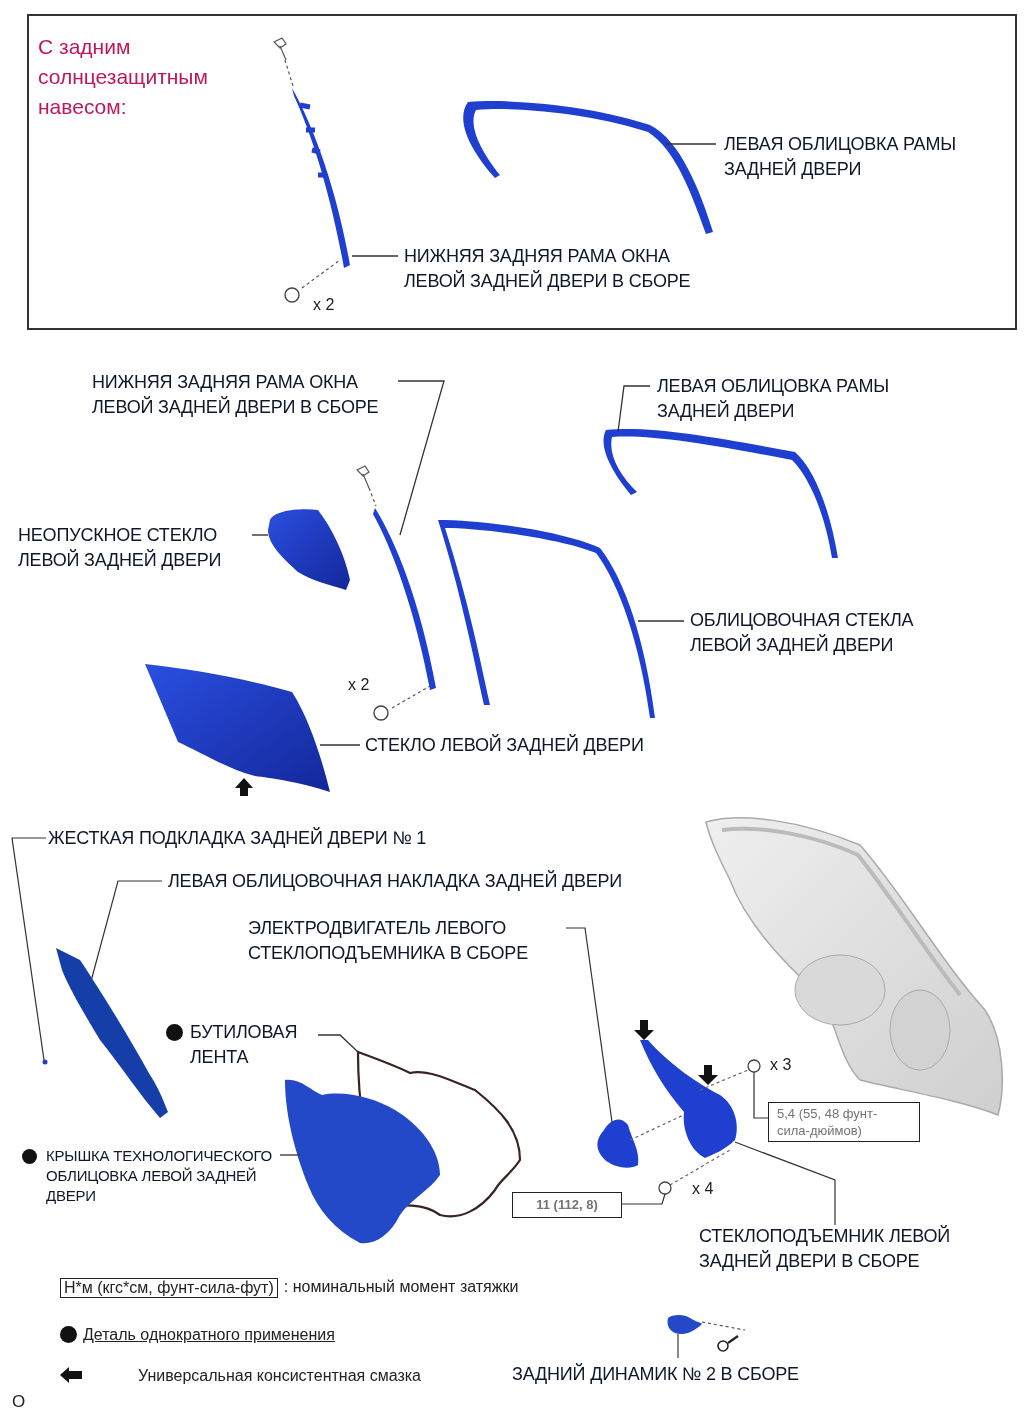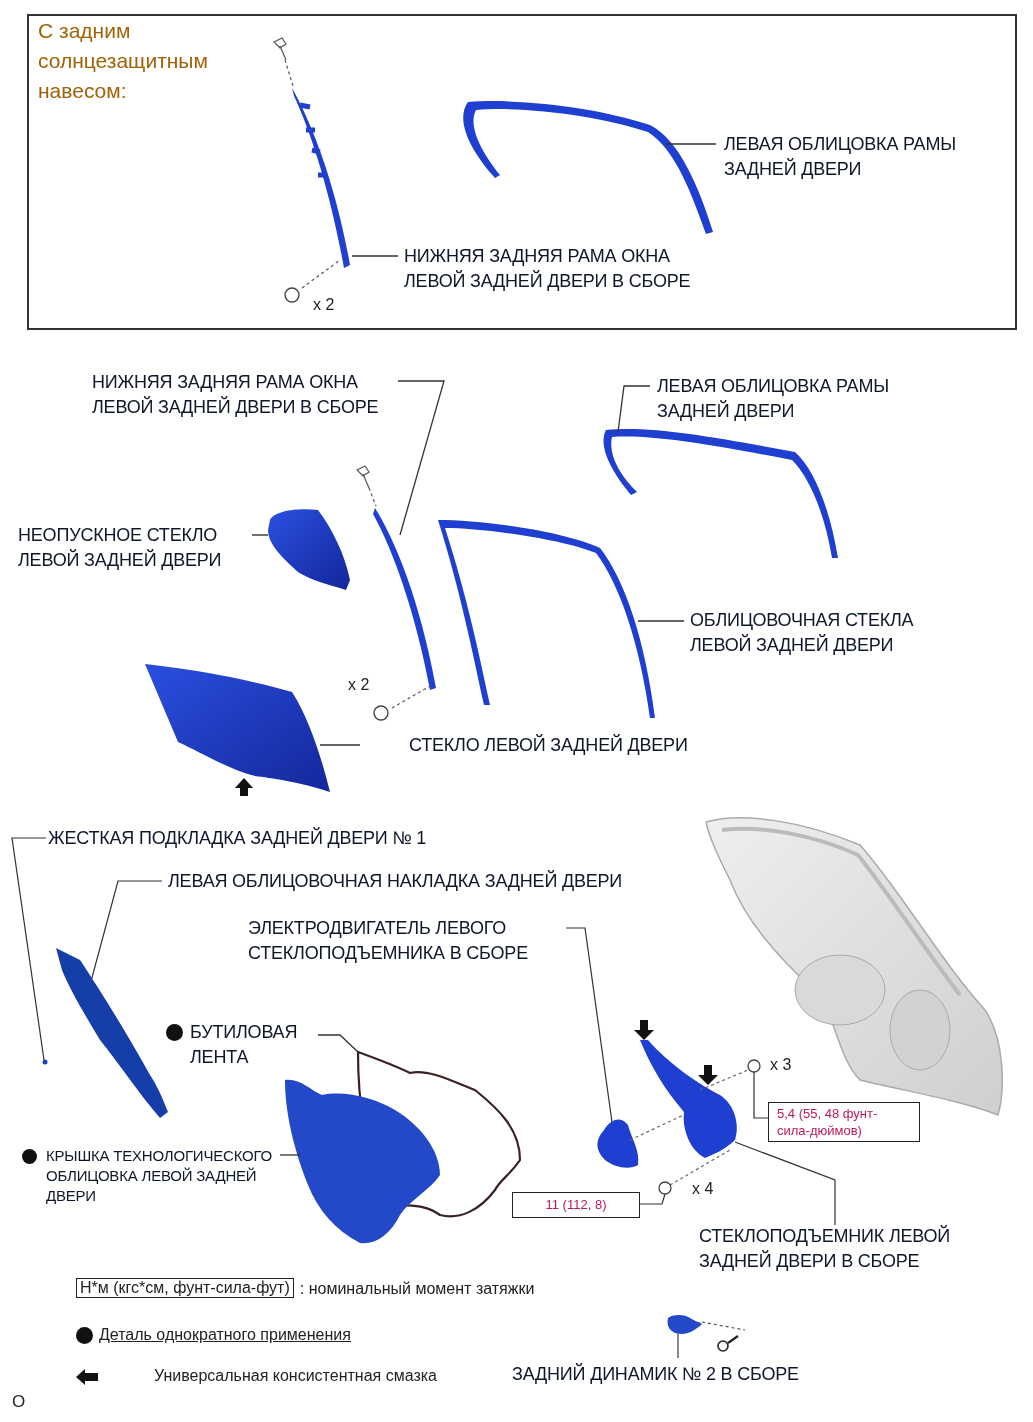--- a/index.html
+++ b/index.html
@@ -6,25 +6,25 @@
   body { width:1033px; height:1422px; position:relative; overflow:hidden;
          font-family:"Liberation Sans", "DejaVu Sans", sans-serif; color:#1a1a1a; }
   .canvas { position:absolute; left:0; top:0; width:1033px; height:1422px; }
   svg.art { position:absolute; left:0; top:0; }
   .lbl { position:absolute; font-size:18px; line-height:25px; white-space:nowrap;
          letter-spacing:-0.2px; color:#0f172a; }
   .lbl .ln { display:block; }
   .small { font-size:15px; line-height:20px; }
   .variant-box { position:absolute; left:27px; top:14px; width:990px; height:316px;
                  border:2px solid #333; box-sizing:border-box; }
-  .variant-title { position:absolute; left:38px; top:16px; font-size:21px; line-height:30px; color:#a16207; }
+  .variant-title { position:absolute; left:38px; top:32px; font-size:21px; line-height:30px; color:#be185d; }
   .torque-box { position:absolute; border:1.6px solid #222; background:#fff; font-size:13px;
-                line-height:17px; padding:2px 8px; box-sizing:border-box; color:#be185d; }
+                line-height:17px; padding:2px 8px; box-sizing:border-box; color:#737373; }
   .qty { position:absolute; font-size:16px; color:#222; }
-  .legend-row { position:absolute; left:36px; font-size:16px; color:#222; display:flex; align-items:flex-end; gap:6px; white-space:nowrap;padding-left:40px; }
+  .legend-row { position:absolute; left:20px; font-size:16px; color:#222; display:flex; align-items:flex-start; gap:6px; white-space:nowrap;padding-left:40px; }
   .legend-box { border:1.6px solid #222; padding:0 3px; }
   .dot { display:inline-block; width:17px; height:17px; border-radius:50%; background:#111; }
   .dot.sm { width:15px; height:15px; }
   .footer-code { position:absolute; left:12px; top:1392px; font-size:17px; color:#222; }
 </style>
 </head>
 <body>
 
 <div class="canvas">
 
@@ -166,21 +166,21 @@
   </div>
   <div class="lbl" style="left:18px; top:523px;">
     <span class="ln">НЕОПУСКНОЕ СТЕКЛО</span>
     <span class="ln">ЛЕВОЙ ЗАДНЕЙ ДВЕРИ</span>
   </div>
   <div class="lbl" style="left:690px; top:608px;">
     <span class="ln">ОБЛИЦОВОЧНАЯ СТЕКЛА</span>
     <span class="ln">ЛЕВОЙ ЗАДНЕЙ ДВЕРИ</span>
   </div>
   <div class="qty" style="left:348px; top:676px;">x 2</div>
-  <div class="lbl" style="left:365px; top:733px;margin-left:44px;">СТЕКЛО ЛЕВОЙ ЗАДНЕЙ ДВЕРИ</div>
+  <div class="lbl" style="left:365px; top:733px;">СТЕКЛО ЛЕВОЙ ЗАДНЕЙ ДВЕРИ</div>
 
   <div class="lbl" style="left:48px; top:826px;">ЖЕСТКАЯ ПОДКЛАДКА ЗАДНЕЙ ДВЕРИ № 1</div>
   <div class="lbl" style="left:168px; top:869px;">ЛЕВАЯ ОБЛИЦОВОЧНАЯ НАКЛАДКА ЗАДНЕЙ ДВЕРИ</div>
   <div class="lbl" style="left:248px; top:916px;">
     <span class="ln">ЭЛЕКТРОДВИГАТЕЛЬ ЛЕВОГО</span>
     <span class="ln">СТЕКЛОПОДЪЕМНИКА В СБОРЕ</span>
   </div>
 
   <div class="lbl" style="left:166px; top:1020px;">
     <span style="position:absolute; left:0; top:4px;" class="dot"></span>
@@ -193,21 +193,21 @@
     <span class="ln" style="padding-left:24px">КРЫШКА ТЕХНОЛОГИЧЕСКОГО</span>
     <span class="ln" style="padding-left:24px">ОБЛИЦОВКА ЛЕВОЙ ЗАДНЕЙ</span>
     <span class="ln" style="padding-left:24px">ДВЕРИ</span>
   </div>
 
   <div class="qty" style="left:770px; top:1056px;">x 3</div>
   <div class="torque-box" style="left:768px; top:1102px; width:152px;">
     <span style="display:block">5,4 (55, 48 фунт-</span>
     <span style="display:block">сила-дюймов)</span>
   </div>
-  <div class="torque-box" style="left:512px; top:1192px; width:128px; text-align:center; line-height:20px;">11 (112, 8)</div>
+  <div class="torque-box" style="left:512px; top:1192px; width:110px; text-align:center; line-height:20px;font-weight:bold;">11 (112, 8)</div>
   <div class="qty" style="left:692px; top:1180px;">x 4</div>
 
   <div class="lbl" style="left:699px; top:1224px;">
     <span class="ln">СТЕКЛОПОДЪЕМНИК ЛЕВОЙ</span>
     <span class="ln">ЗАДНЕЙ ДВЕРИ В СБОРЕ</span>
   </div>
 
   <div class="lbl" style="left:512px; top:1362px;">ЗАДНИЙ ДИНАМИК № 2 В СБОРЕ</div>
 
   <div class="legend-row" style="top:1278px;">

